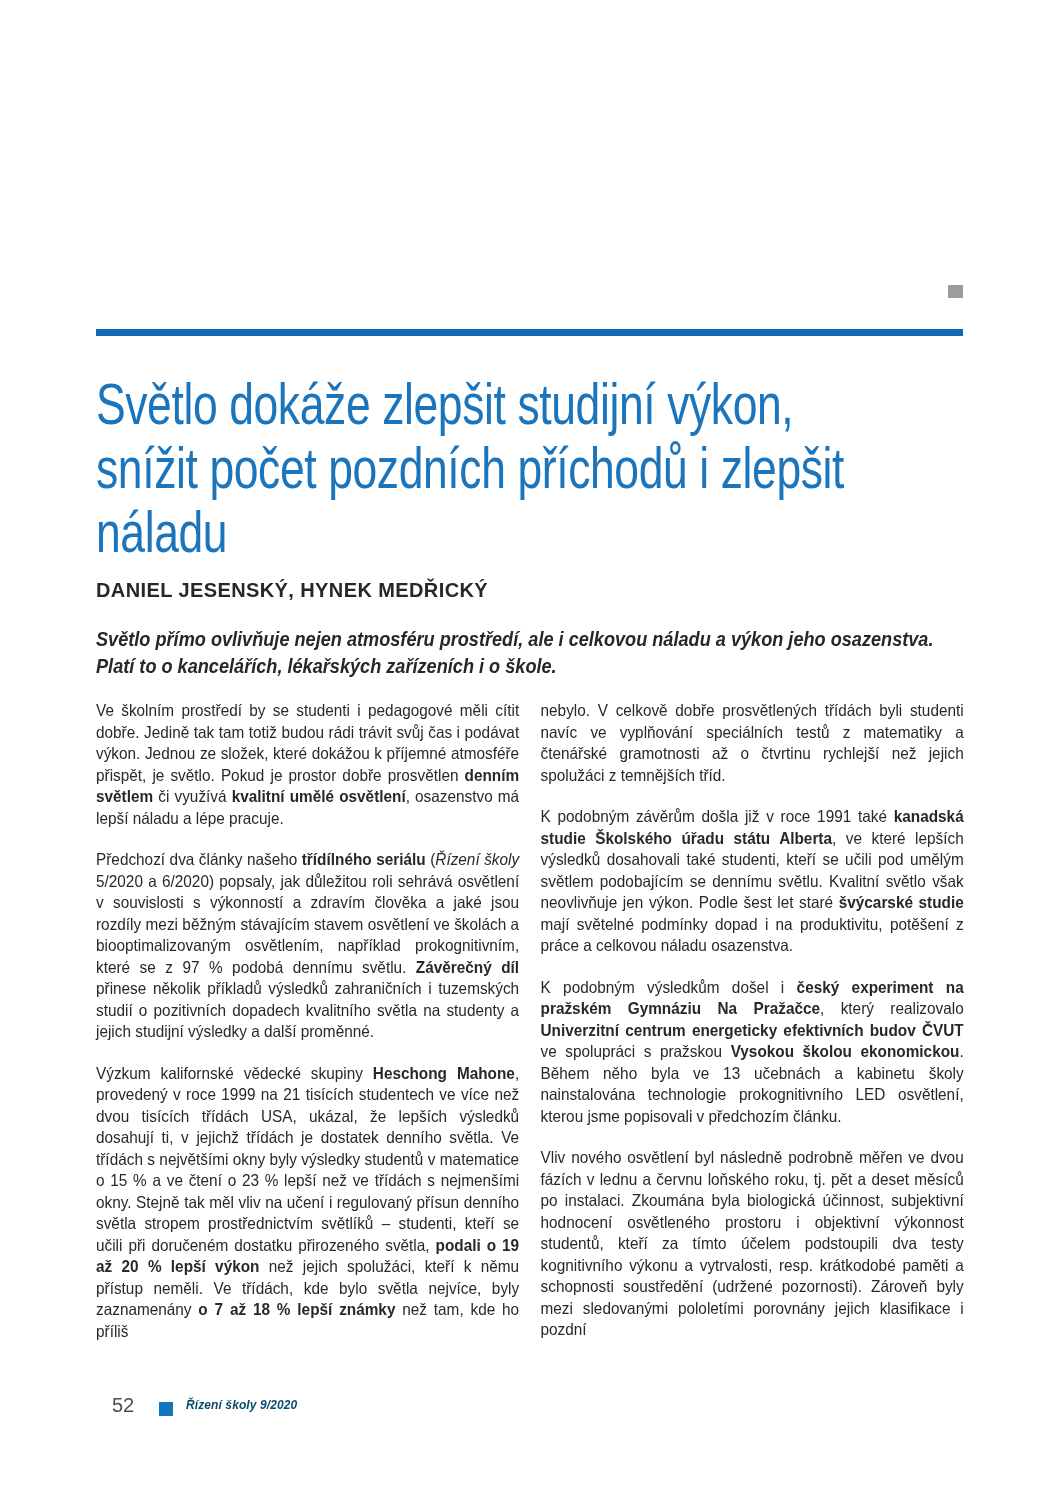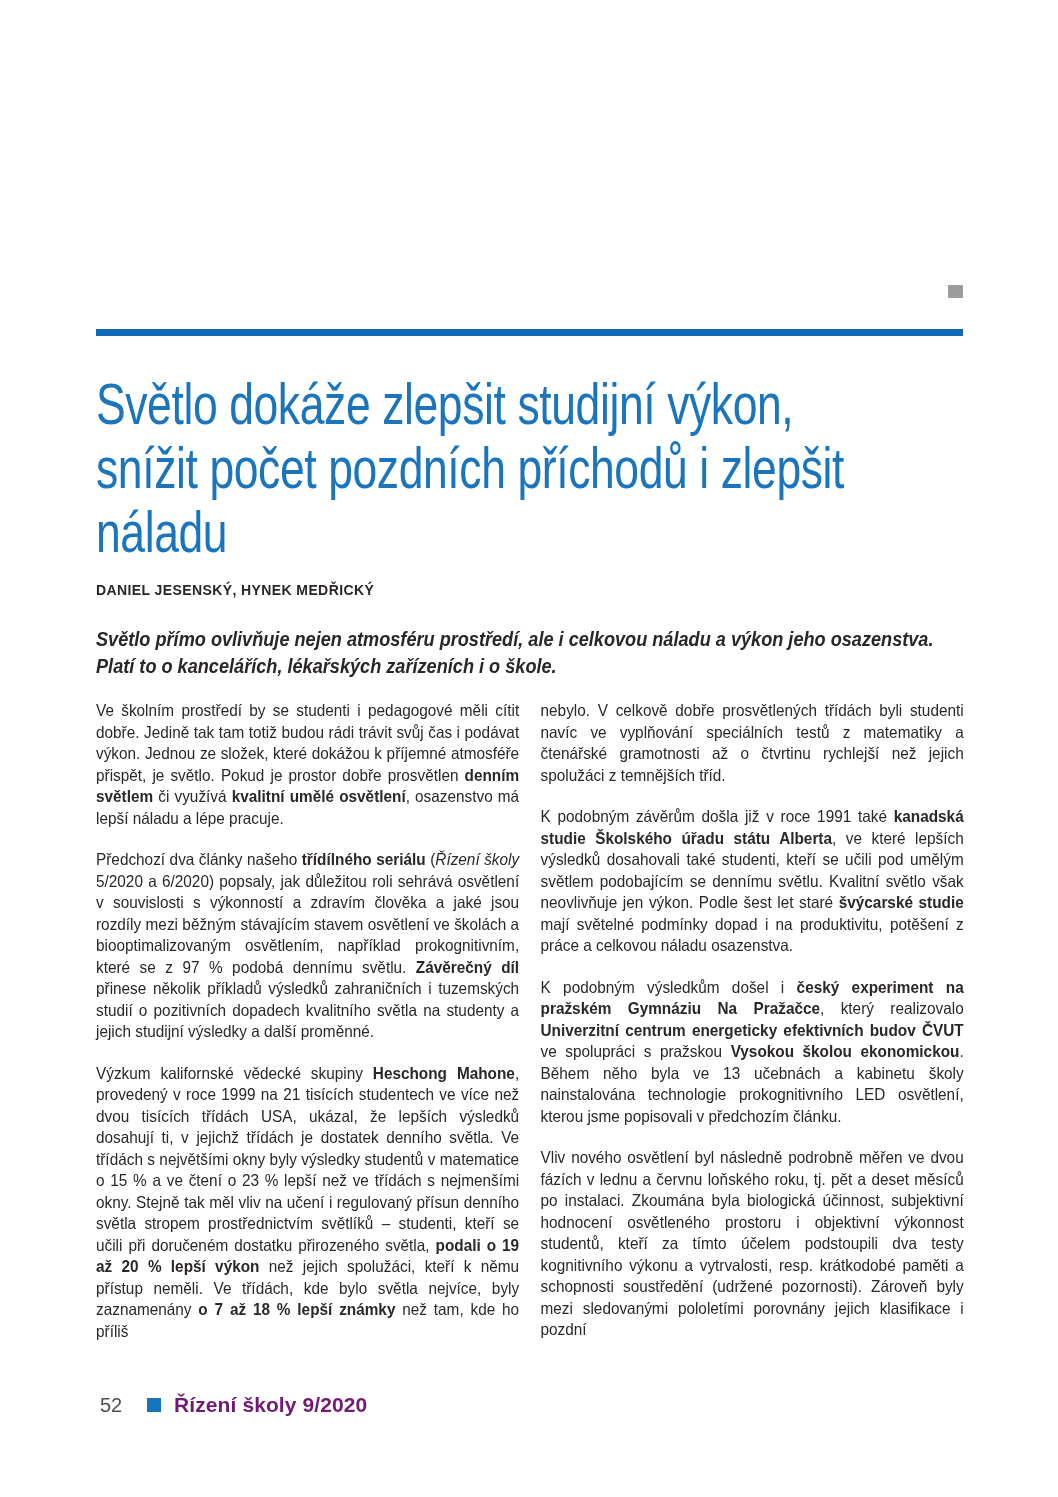--- a/index.html
+++ b/index.html
@@ -33,21 +33,21 @@
     color: #1b75bc;
     letter-spacing: -0.5px;
     transform: scaleX(0.78);
     transform-origin: 0 0;
     white-space: nowrap;
   }
   .title-line { display: block; }
 
   .authors {
     position: absolute; left: 96px; top: 580px;
-    font-size: 14px; line-height: 20px;
+    font-size: 20px; line-height: 20px;
     font-weight: 700;
     letter-spacing: 0.4px;
     color: #2a2627;
     white-space: nowrap;
   }
 
   .lede {
     position: absolute; left: 96px; top: 626px;
     width: 933px;
     transform: scaleX(0.93);
@@ -70,40 +70,41 @@
     margin: 0 0 20px 0;
     font-size: 16.5px;
     line-height: 21.5px;
     text-align: justify;
     color: #2b2728;
   }
   .col p span.b { font-weight: 700; }
   .col p span.i { font-style: italic; }
 
   .footer {
-    position: absolute; left: 100px; top: 1394px;
-    display: flex; align-items: center;
+    position: absolute; left: 112px; top: 1394px;
+    display: flex; align-items: flex-end;
     height: 22px;
   }
   .pagenum {
     font-size: 20px; line-height: 22px;
     color: #4d4e50;
     width: 47px;
   }
   .fsq {
     display: inline-block;
     width: 14px; height: 14px;
     background: #1474bd;
     margin-right: 13px;
   }
   .journal {
-    font-size: 21px; line-height: 22px;
+    font-size: 12px; line-height: 22px;
     font-weight: 700;
-    color: #701a75;
+    color: #0c4a6e;
     letter-spacing: 0.1px;
+    font-style: italic;
   }
 </style>
 </head>
 <body>
 
 <div class="page">
 
   <div class="corner-mark"></div>
   <div class="rule"></div>
 

